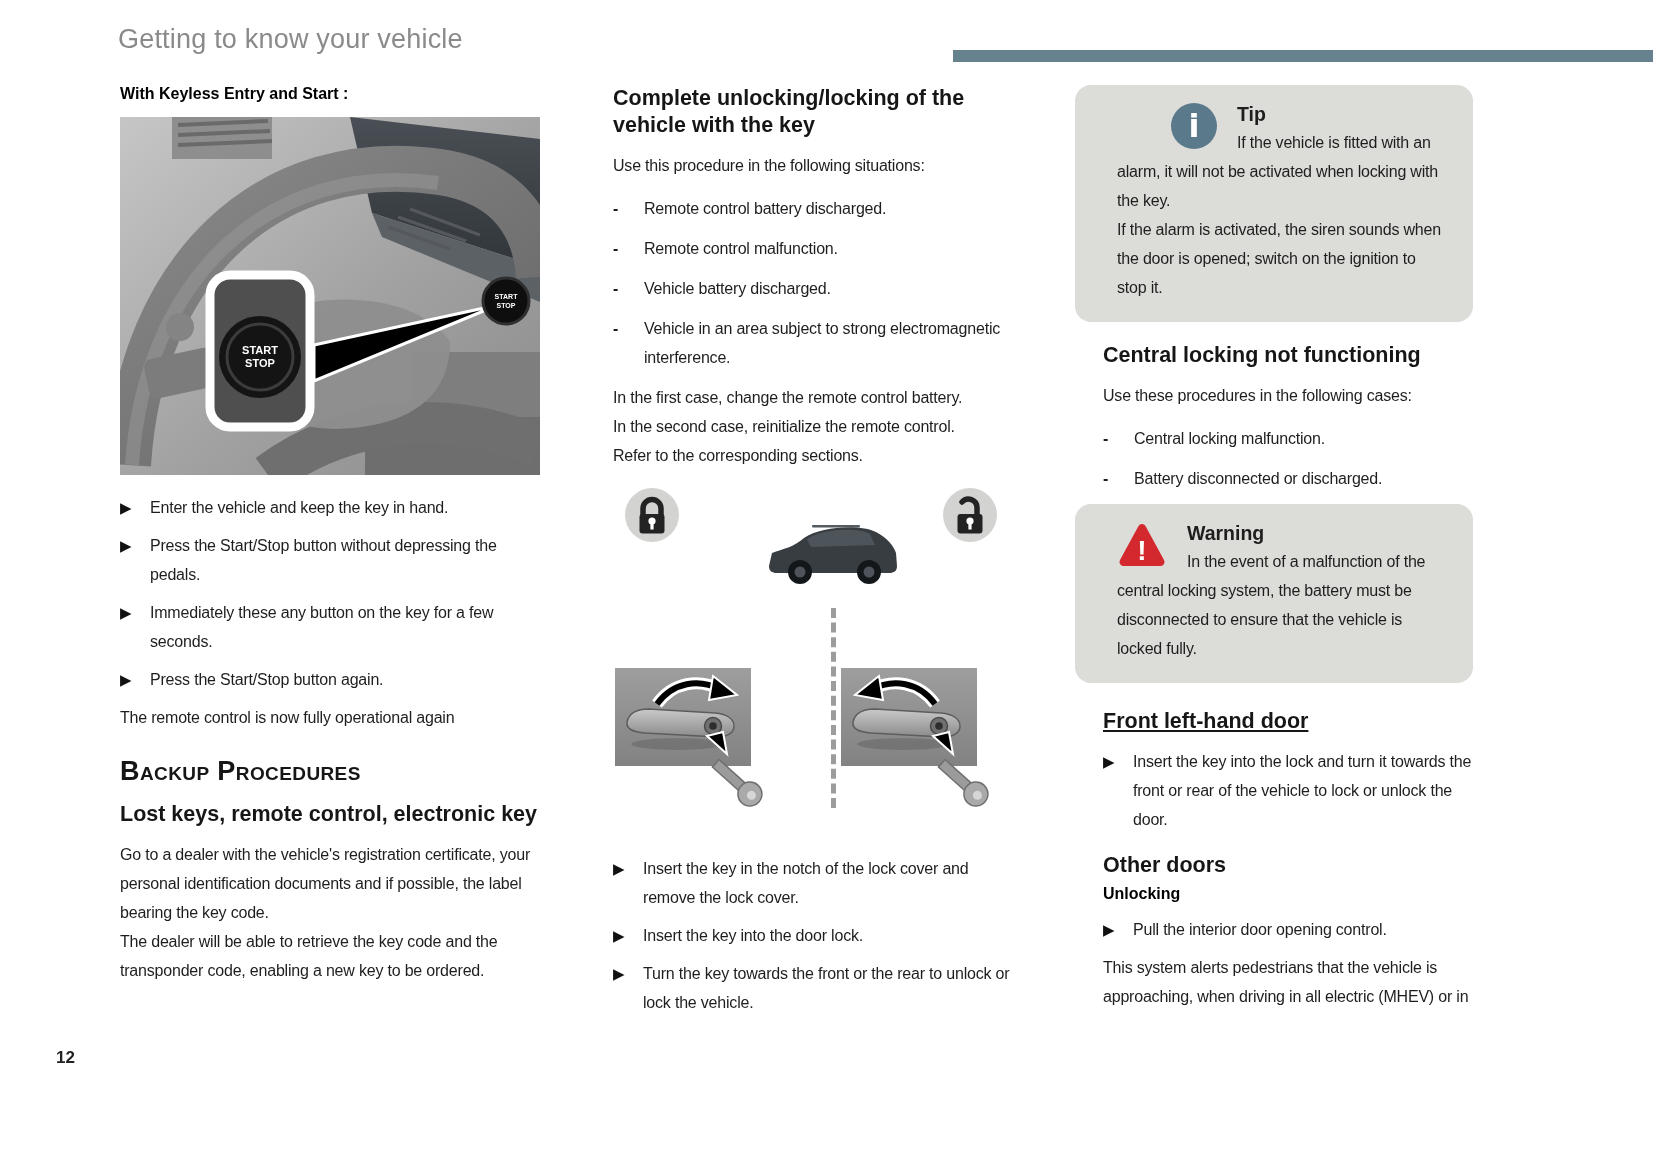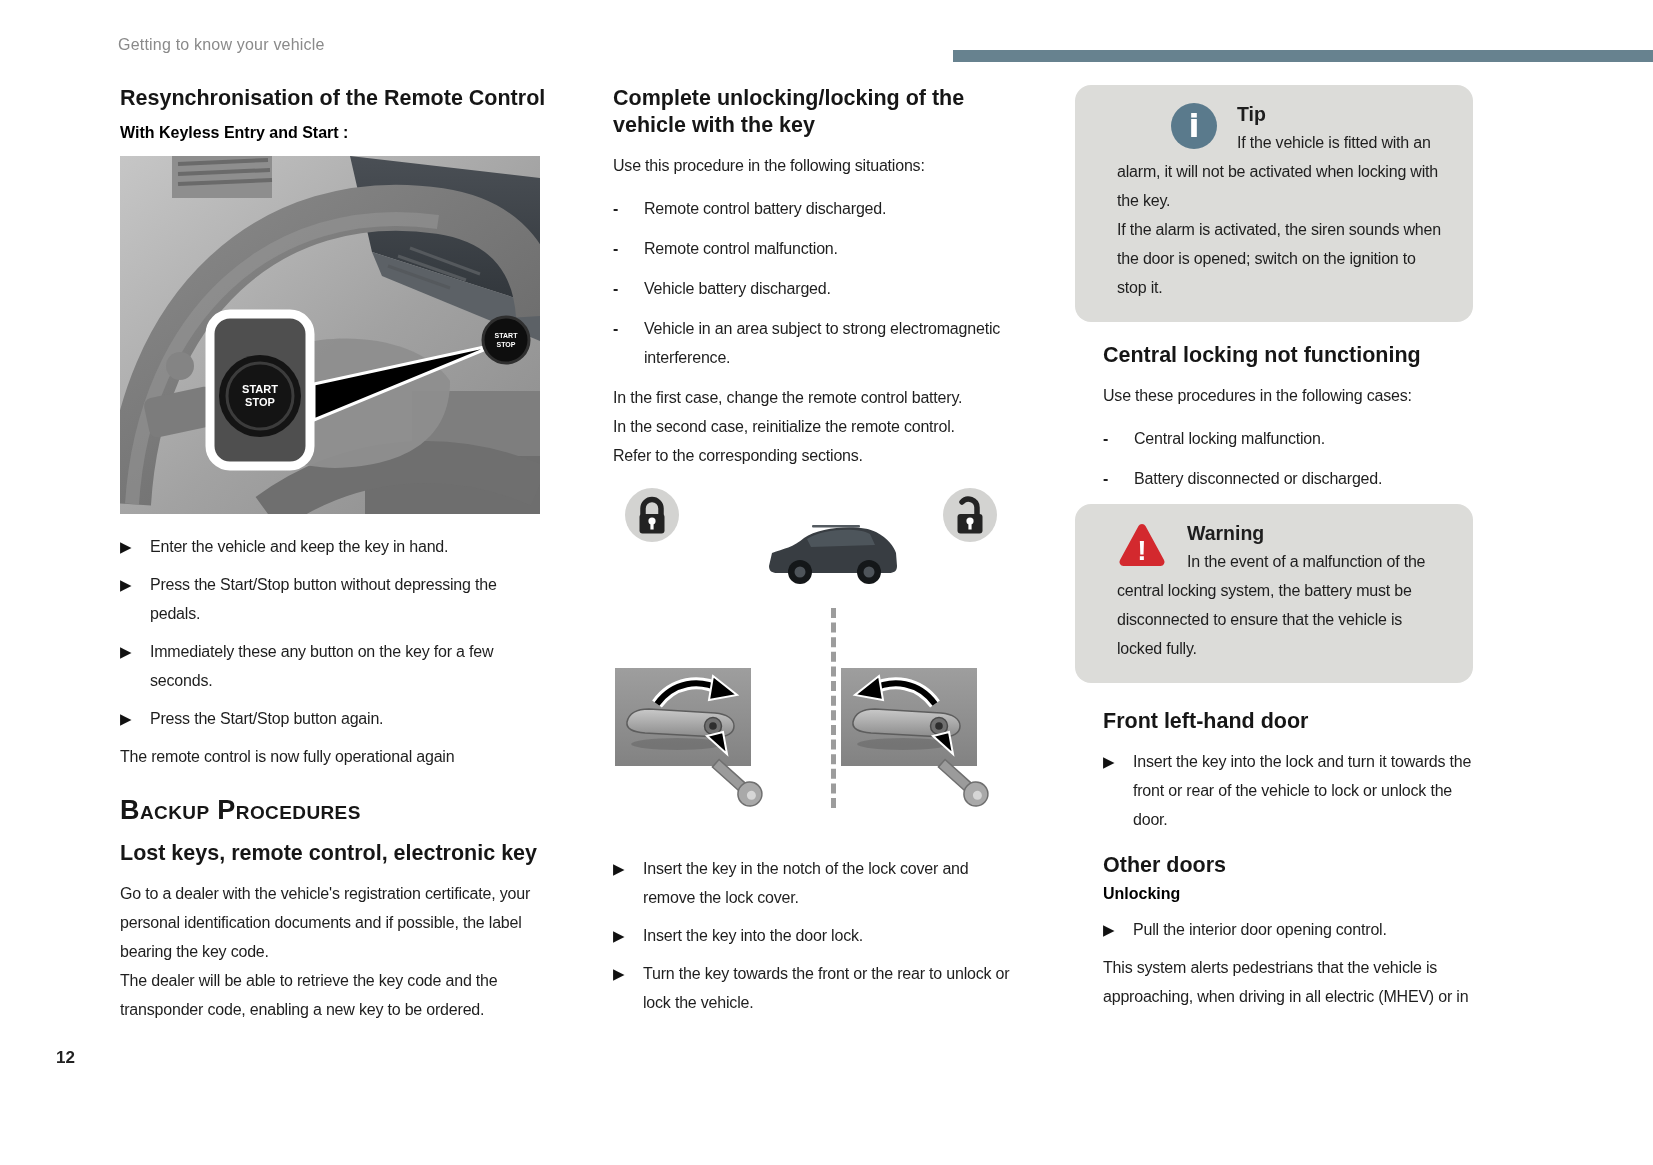--- a/index.html
+++ b/index.html
@@ -1,20 +1,20 @@
 <!DOCTYPE html>
 <html><head>
 <meta charset="utf-8">
 <style>
   html,body{margin:0;padding:0;background:#ffffff;}
   .page{
     position:relative;width:1653px;height:1165px;background:#ffffff;
     font-family:"Liberation Sans","DejaVu Sans",sans-serif;color:#1e1e1e;overflow:hidden;
   }
-  .doc-header{position:absolute;left:118px;top:36px;font-size:16px;color:#8a8a8a;letter-spacing:.2px;text-align:right;}
+  .doc-header{position:absolute;left:118px;top:24px;font-size:27px;color:#8a8a8a;letter-spacing:.2px;text-align:right;}
   .accent-bar{position:absolute;left:953px;top:50px;width:700px;height:12px;background:#67828f;}
   .pagenum{position:absolute;left:56px;top:1048px;font-size:17px;font-weight:700;color:#222;}
 
   .col{position:absolute;top:85px;}
   .col1{left:120px;width:426px;}
   .col2{left:613px;width:405px;}
   .col3{left:1103px;width:380px;}
 
   .h3{font-size:21.5px;font-weight:700;line-height:1.25;margin:0 0 12px;color:#161616;}
   .h4{font-size:16px;font-weight:700;margin:0 0 14px;color:#000000;}
@@ -43,33 +43,32 @@
   .hp-left{left:2px;}
   .hp-right{left:228px;}
 
   
   .infobox{background:#dcdcd9;border-radius:16px;width:398px;margin-left:-28px;box-sizing:border-box;
     padding:18px 24px 20px 42px;margin-bottom:20px;}
   .infobox .box-title{font-size:19.5px;font-weight:700;margin:0 0 2px;}
   .float-ic{float:left;margin-right:20px;}
   .tip-ic{margin-left:54px;}
   .big-h{font-size:34px;line-height:44px;font-weight:500;color:#7a7a7a;margin:26px 0 16px;letter-spacing:-0.2px;}
-  .mt8{margin-top:8px;} .mt14{margin-top:25px;} .mt18{margin-top:18px;}
+  .mt8{margin-top:8px;} .mt14{margin-top:25px;text-decoration:underline;} .mt18{margin-top:18px;}
 </style>
 </head>
 <body>
 
 <div class="page">
 
   <div class="doc-header">Getting to know your vehicle</div>
   <div class="accent-bar"></div>
   <div class="pagenum">12</div>
 
   <div class="col col1">
-    <div class="h3">Resynchronisation of the Remote Control</div>
     <div class="h4">With Keyless Entry and Start :</div>
 
     <svg class="photo" width="420" height="358" viewBox="0 0 420 358">
       <defs>
         <linearGradient id="bgG" x1="0" y1="0" x2="1" y2="1">
           <stop offset="0" stop-color="#c6c6c6"></stop>
             <stop offset="0.55" stop-color="#a2a2a2"></stop>
             <stop offset="1" stop-color="#8b8b8b"></stop>
         </linearGradient>
         <linearGradient id="rimG" x1="0" y1="0" x2="1" y2="1">

